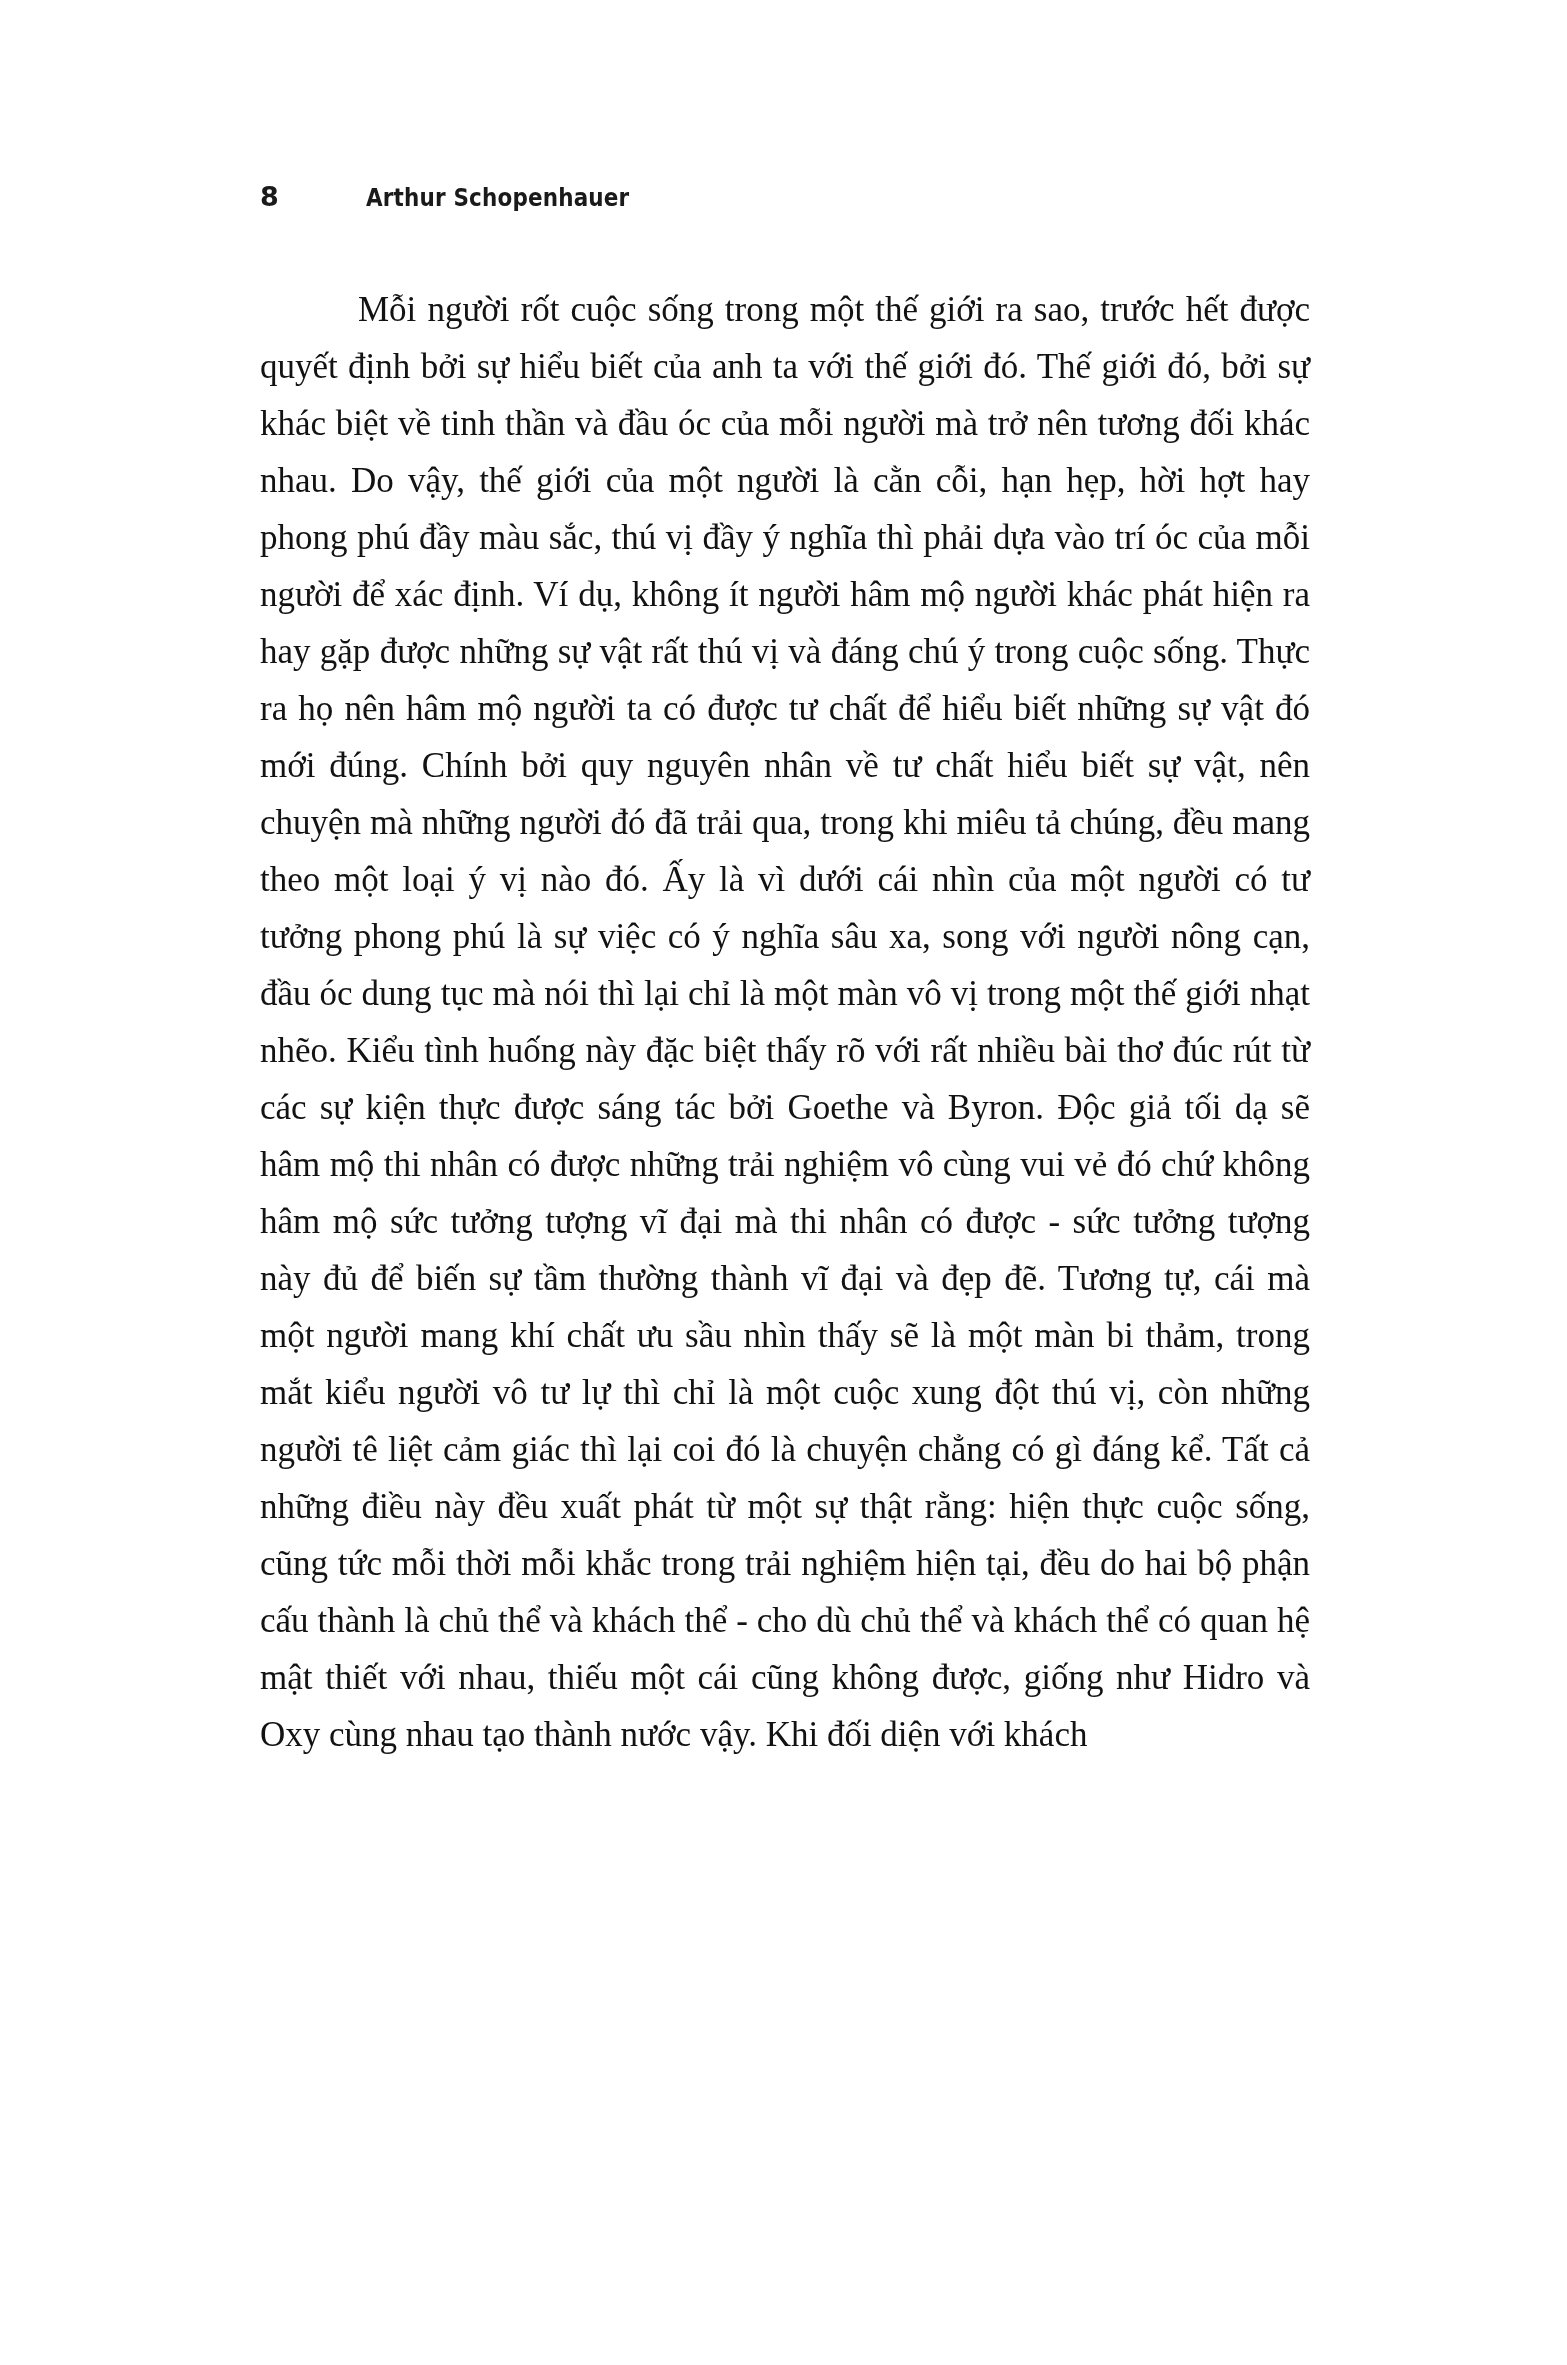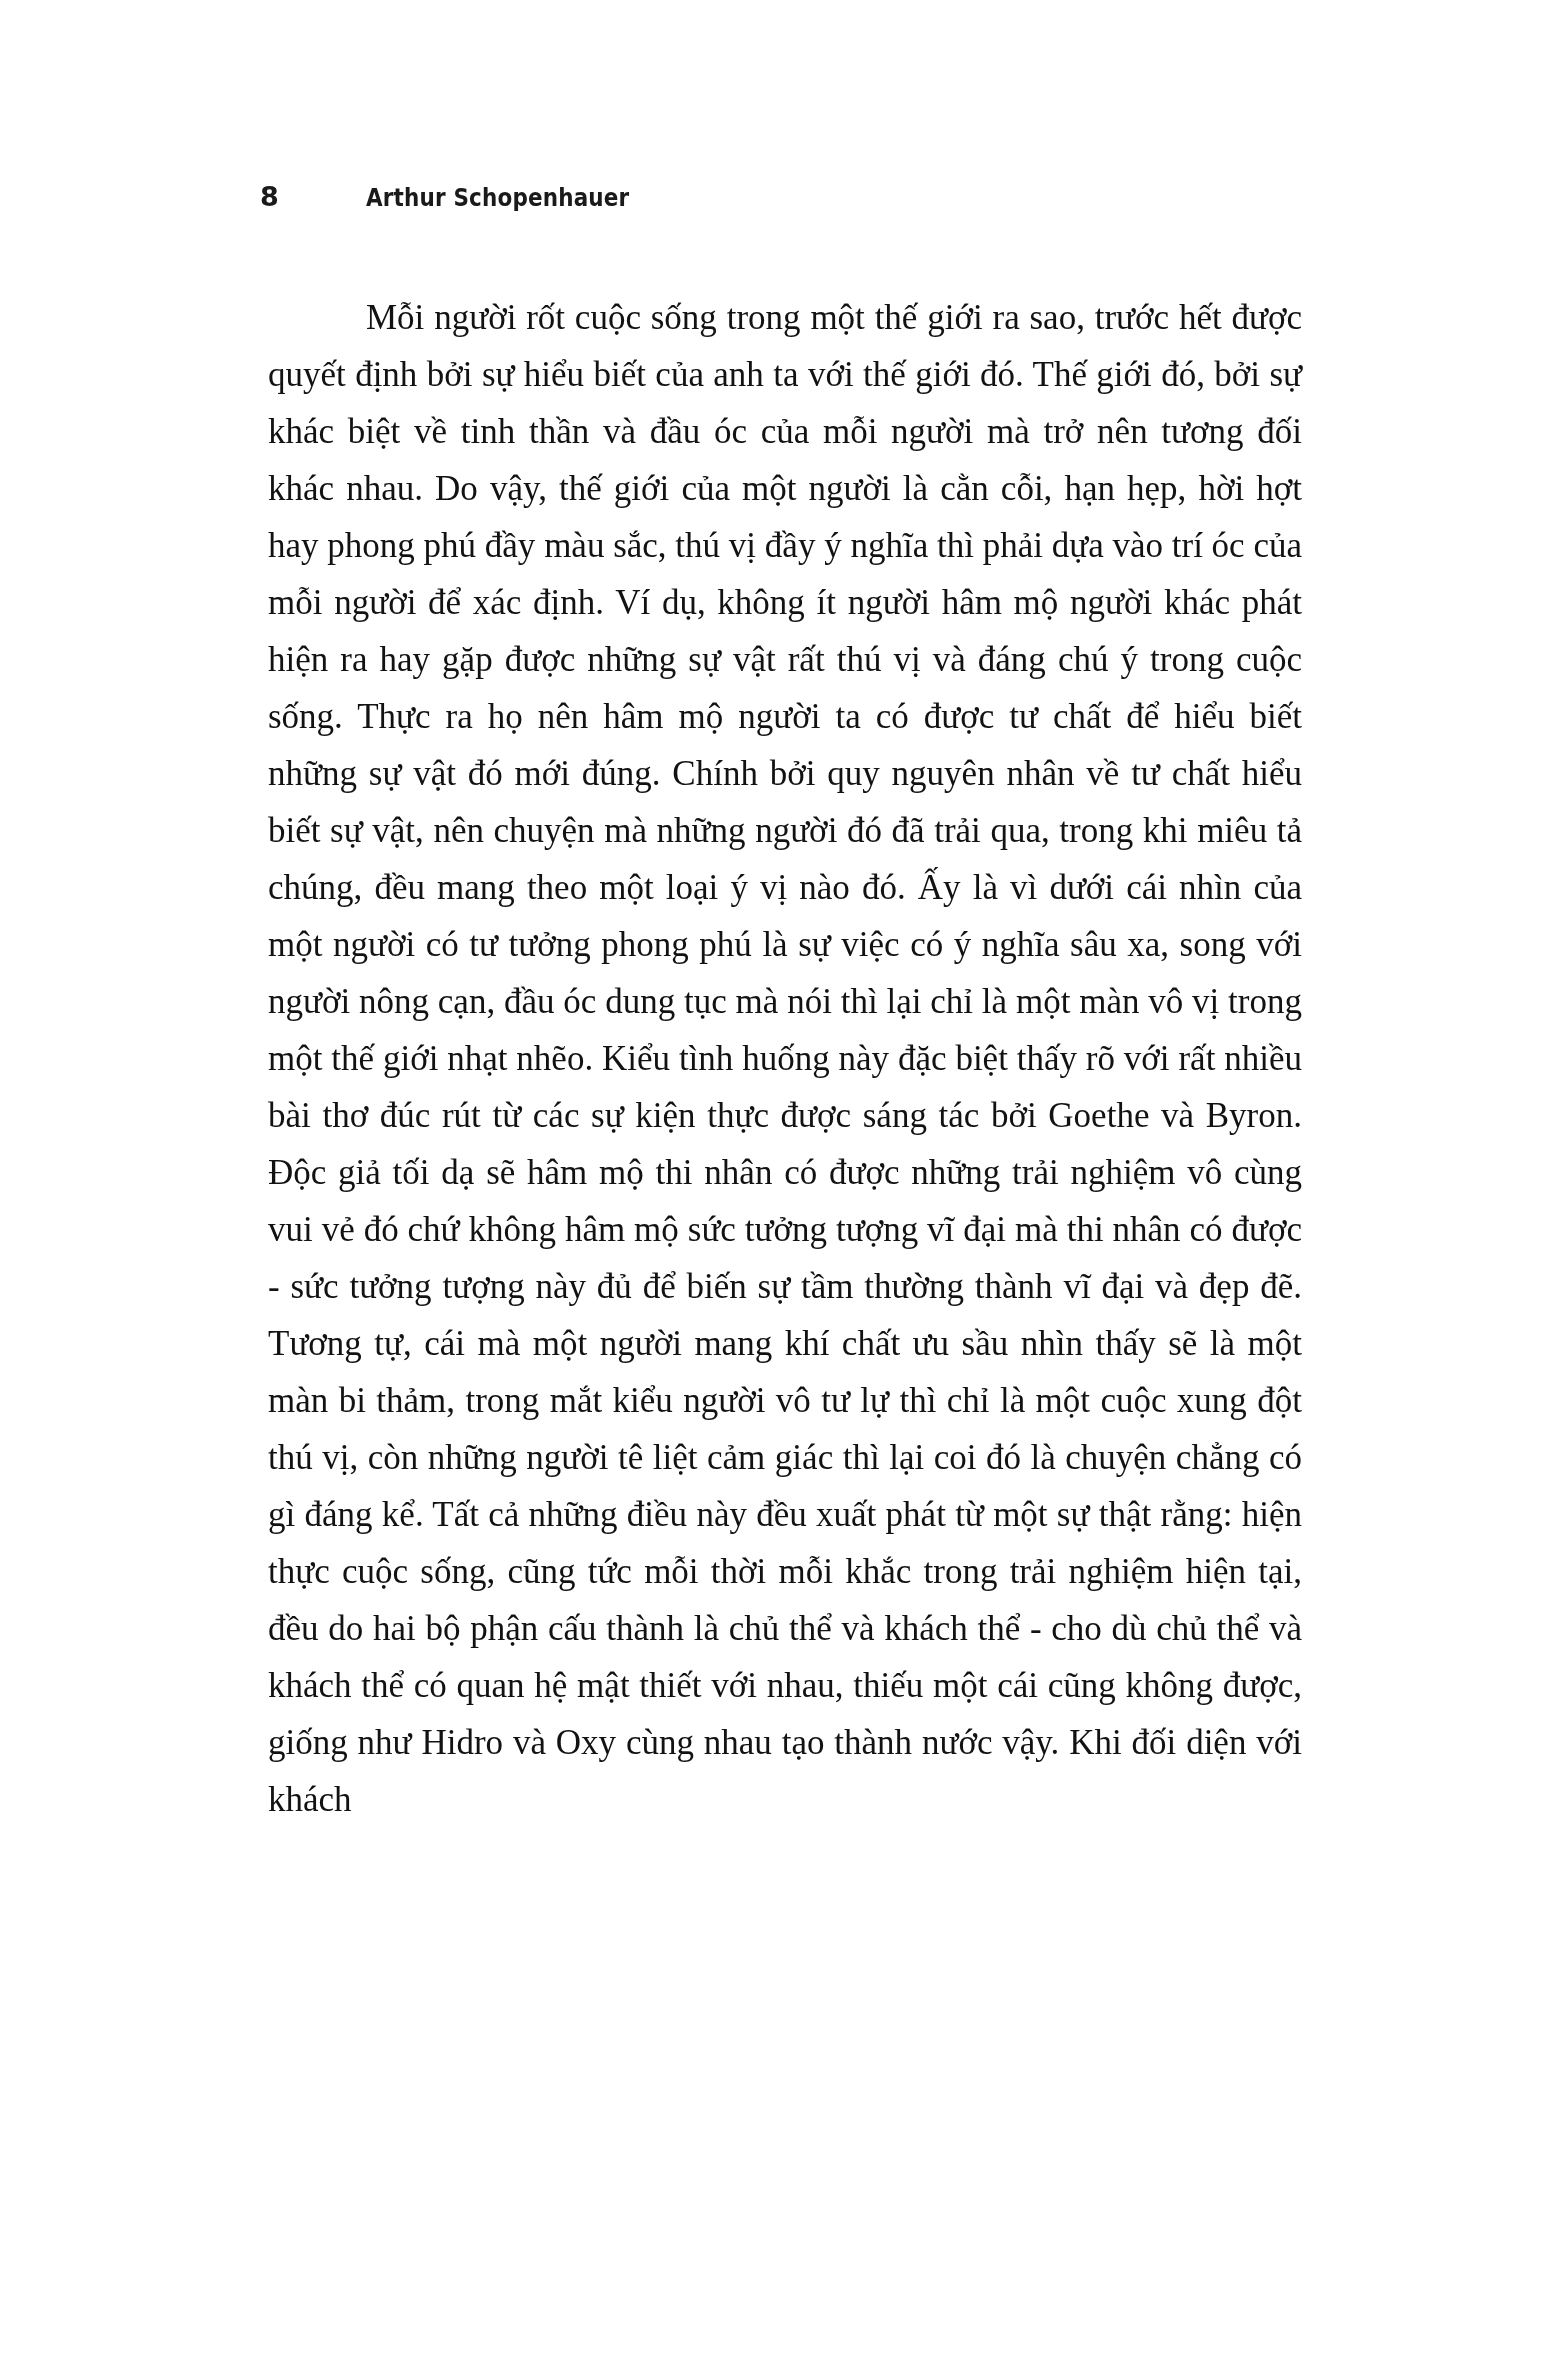--- a/index.html
+++ b/index.html
@@ -55,21 +55,21 @@
     width: 1050px;
     font-family: "Liberation Serif", serif;
     font-size: 35px;
     line-height: 57px;
     text-align: justify;
     text-justify: inter-word;
     color: #121212;
     hyphens: none;
   }
   .body-text p {
-    margin: 8px;
+    margin: 0;
     text-indent: 98px;
   }
 </style>
 </head>
 <body>
 
 <div class="page">
 
   <div class="running-head">
     <span class="folio">8</span>

